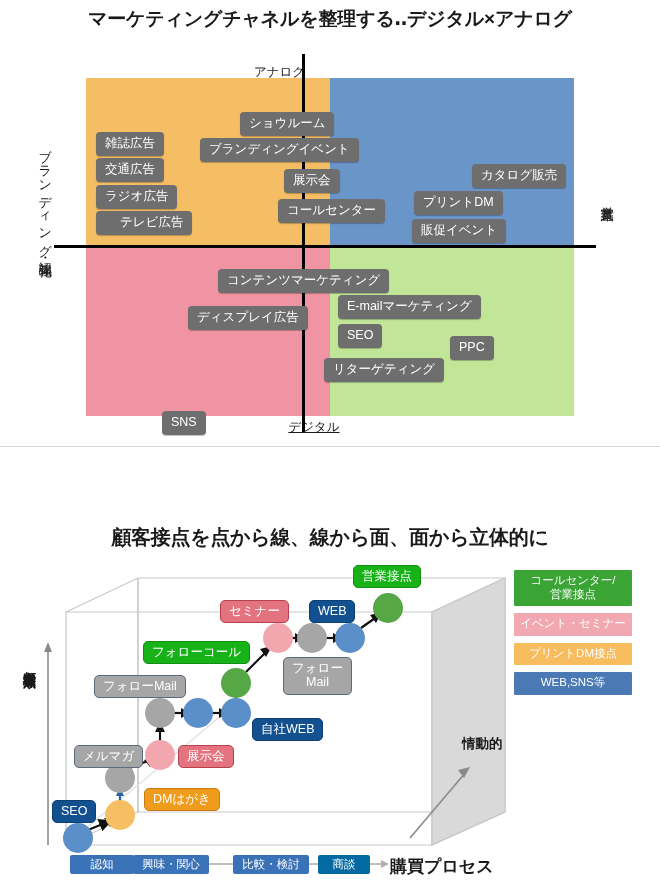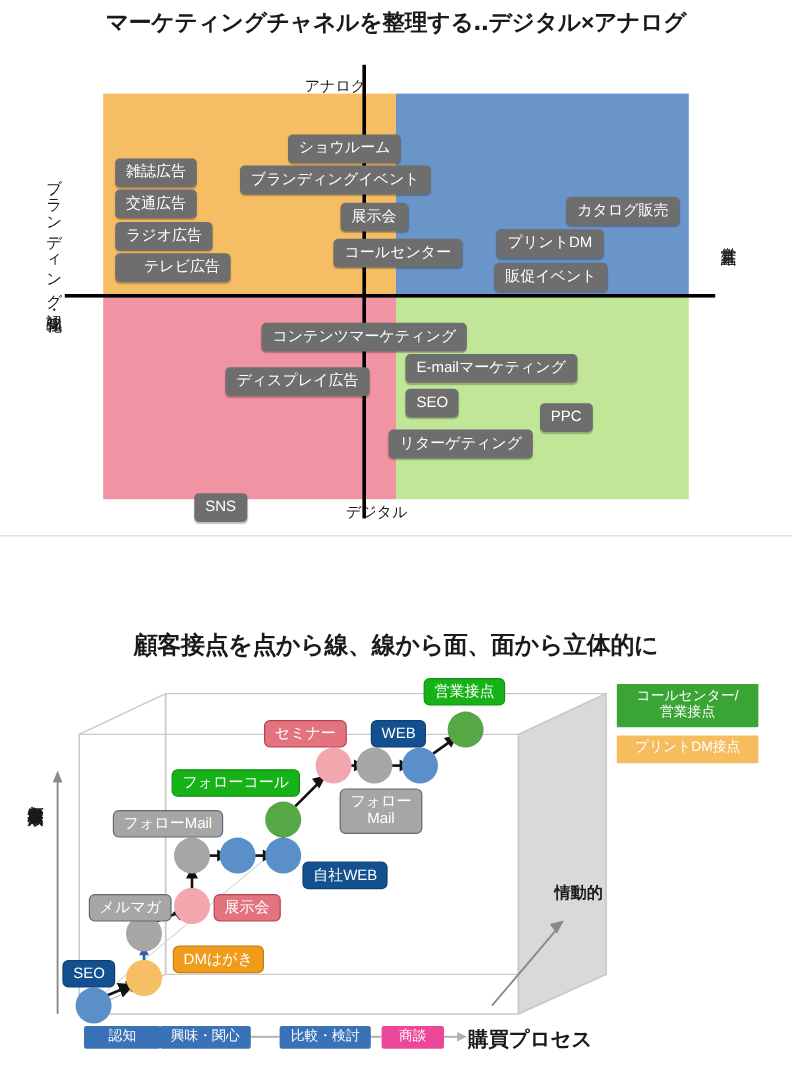--- a/index.html
+++ b/index.html
@@ -18,20 +18,21 @@
     font-size:19px; font-weight:bold; letter-spacing:-0.2px;
   }
 
   .axis-top-label{
     position:absolute; top:64px; left:0; width:559px; text-align:center;
     font-size:12.5px;
   }
   .axis-bottom-label{
     position:absolute; top:419px; left:0; width:628px; text-align:center;
     font-size:12.5px;
+    text-decoration:underline;
   }
 
   .matrix{
     position:absolute; left:86px; top:78px; width:488px; height:338px;
   }
   .quad{position:absolute;width:244px;height:169px;}
   .q-tl{left:0;   top:0;   background:#f5be64;}
   .q-tr{left:244px;top:0;  background:#6a95c8;}
   .q-bl{left:0;   top:169px;background:#f093a2;}
   .q-br{left:244px;top:169px;background:#c2e698;}
@@ -117,21 +118,21 @@
   .ax-x{
     position:absolute;left:390px;top:855px;font-size:17px;font-weight:bold;
   }
 
   .stage{
     position:absolute;top:855px;height:19px;
     font-size:11.5px;color:#fff;text-align:center;
     border-radius:2px;line-height:19px;white-space:nowrap;
   }
   .stage-blue{background:#3a72b8;}
-  .stage-gray{background:#ec4899;}
+  .stage-gray{background:#0369a1;}
 
   .legend{position:absolute;left:514px;top:570px;width:120px;}
   .legend-item{
     width:118px;margin-bottom:7px;
     font-size:11.5px;color:#fff;text-align:center;
     padding:4px 0 5px 0;line-height:1.18;
     border-radius:1px;
   }
 </style>
 </head>
@@ -288,16 +289,22 @@
     <div class="stage stage-blue" style="left: 70px; width: 64px;">認知</div>
     <div class="stage stage-blue" style="left: 133px; width: 76px;">興味・関心</div>
     <div class="stage stage-blue" style="left: 233px; width: 76px;">比較・検討</div>
     <div class="stage stage-gray" style="left: 318px; width: 52px;">商談</div>
   </div>
 <div class="legend" id="legend-layer">
     <div class="legend-item" style="background: rgb(58, 165, 53);">
       <div>コールセンター/</div>
       <div>営業接点</div>
     </div>
+    <div class="legend-item" style="background: rgb(242, 168, 176);">
+      <div>イベント・セミナー</div>
+    </div>
     <div class="legend-item" style="background: rgb(247, 188, 94);">
       <div>プリントDM接点</div>
     </div>
+    <div class="legend-item" style="background: rgb(74, 121, 181);">
+      <div>WEB,SNS等</div>
+    </div>
   </div>
 
 </body></html>

